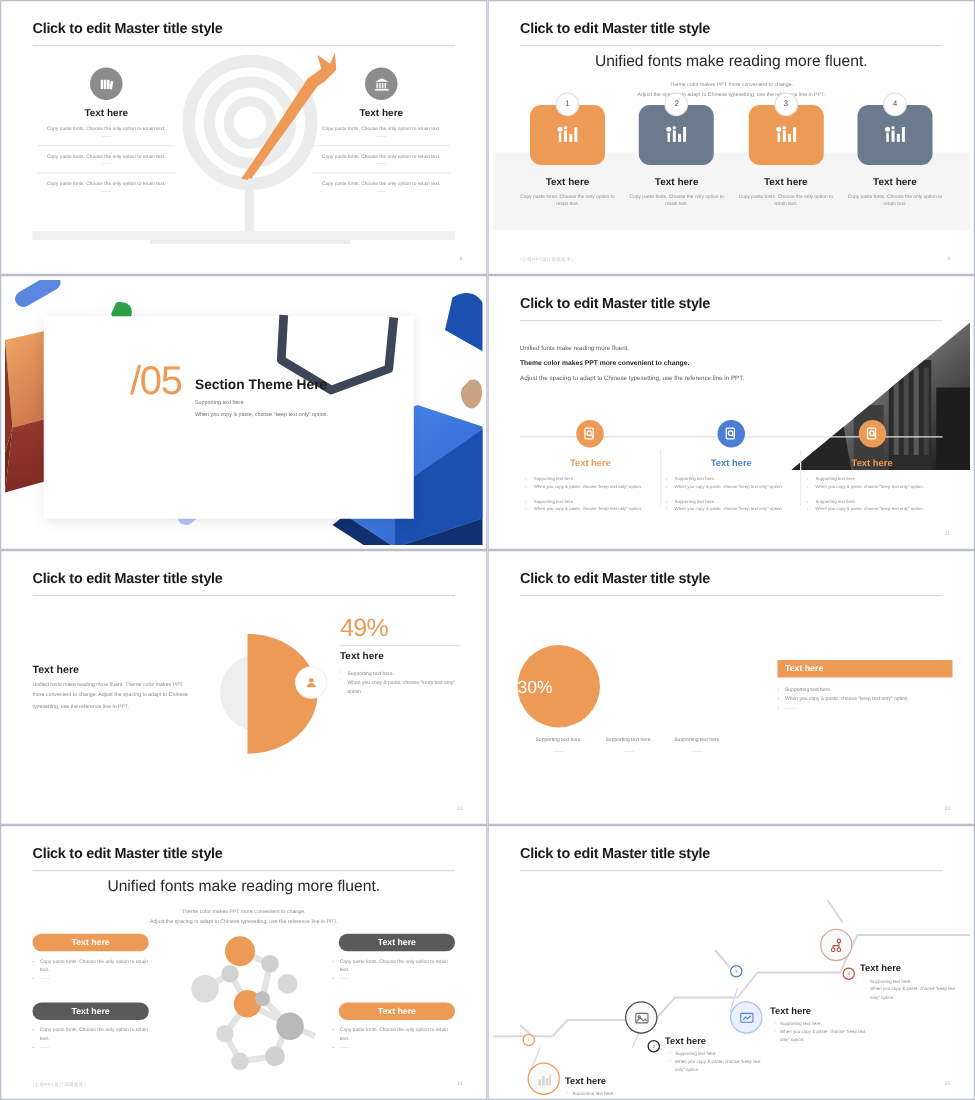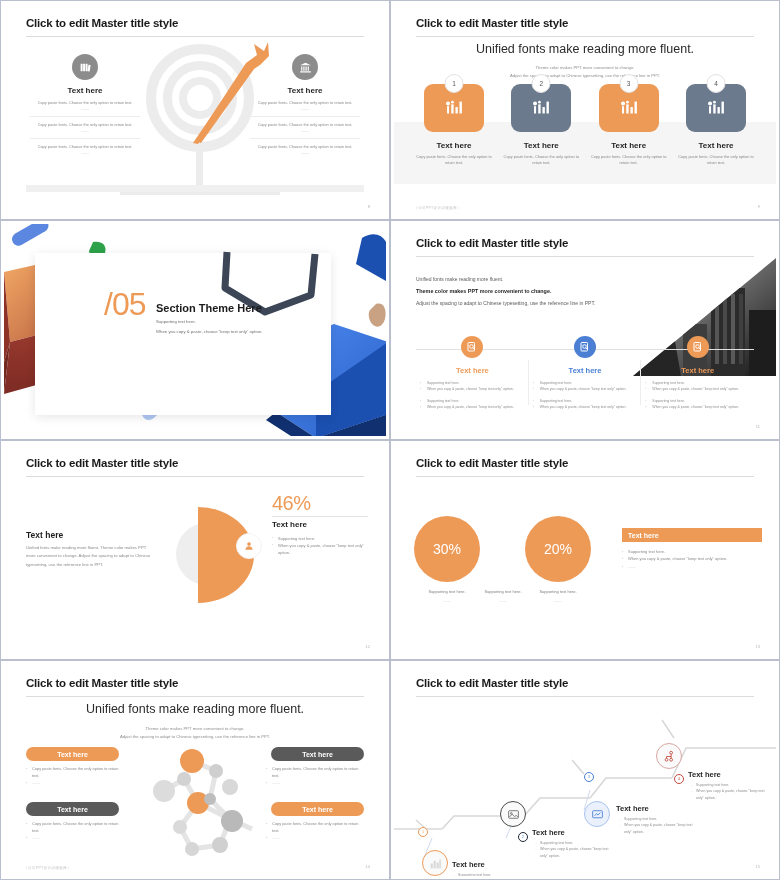--- a/index.html
+++ b/index.html
@@ -145,21 +145,21 @@
   .p5-pct { position:absolute; left:268px; top:48px; font-size:20px; color:#EE9A57; letter-spacing:-.5px; }
   .p5-rule { position:absolute; left:268px; right:18px; top:72px; height:1px; background:#e4e4e4; }
   .p5-t2 { position:absolute; left:268px; top:76px; font-size:8px; font-weight:bold; color:#1f1f1f; }
   .p5-list { position:absolute; left:268px; top:91px; width:104px; }
   .p5-li { font-size:4px; color:#8a8a8a; line-height:1.8; padding-left:6px; position:relative; }
   .p5-li:before { content:"▪"; position:absolute; left:0; color:#c9c9c9; font-size:3px; }
 
   
   .p6-circ {
     position:absolute; width:66px; height:66px; border-radius:50%;
-    display:flex; align-items:center; justify-content:center;
+    display:flex; align-items:center; 
     font-size:14px;
   }
   .p6-cap { position:absolute; font-size:4px; color:#7e7e7e; text-align:center; width:66px; }
   .p6-dash { position:absolute; font-size:4px; color:#cfcfcf; text-align:center; width:66px; }
   .p6-bar {
     position:absolute; left:228px; top:84px; width:140px; height:14px;
     background:#EE9A57; display:flex; align-items:center; padding-left:6px;
     color:#fff; font-size:7px; font-weight:bold;
   }
   .p6-list { position:absolute; left:228px; top:104px; width:145px; }
@@ -506,42 +506,39 @@
       <div class="p5-gray"></div>
       <div class="p5-orange"></div>
       <div class="p5-av">
         <svg width="12" height="12" viewBox="0 0 24 24" fill="#EE9A57">
           <circle cx="12" cy="8.2" r="3.6"></circle>
           <path d="M4.6 19.5 C5.4 14.6 9 12.6 12 12.6 C15 12.6 18.6 14.6 19.4 19.5 Z"></path>
         </svg>
       </div>
     </div>
 
-    <div class="p5-pct">46%</div>
+    <div class="p5-pct">49%</div>
     <div class="p5-rule"></div>
     <div class="p5-t2">Text here</div>
     <div class="p5-list">
       <div class="p5-li">Supporting text here.</div>
       <div class="p5-li">When you copy &amp; paste, choose "keep text only" option.</div>
     </div>
 
     <div class="pagenum">12</div>
    </div>
   </div>
 
   <div class="slide">
    <div class="inner">
     <div class="s-title">Click to edit Master title style</div>
     <div class="s-rule"></div>
 
     <div class="p6-circ" style="left:20px; top:72px; background:#EE9A57; color:#fff; z-index:3;">
       <span>30%</span>
-    </div>
-    <div class="p6-circ" style="left:131px; top:72px; background:#EE9A57; color:#fff; z-index:3;">
-      <span>20%</span>
     </div>
 
     <div class="p6-cap" style="left:20px; top:145px;">Supporting text here.</div>
     <div class="p6-dash" style="left:20px; top:154px;">——</div>
     <div class="p6-cap" style="left:76px; top:145px;">Supporting text here.</div>
     <div class="p6-dash" style="left:76px; top:154px;">——</div>
     <div class="p6-cap" style="left:131px; top:145px;">Supporting text here.</div>
     <div class="p6-dash" style="left:131px; top:154px;">——</div>
 
     <div class="p6-bar">Text here</div>

